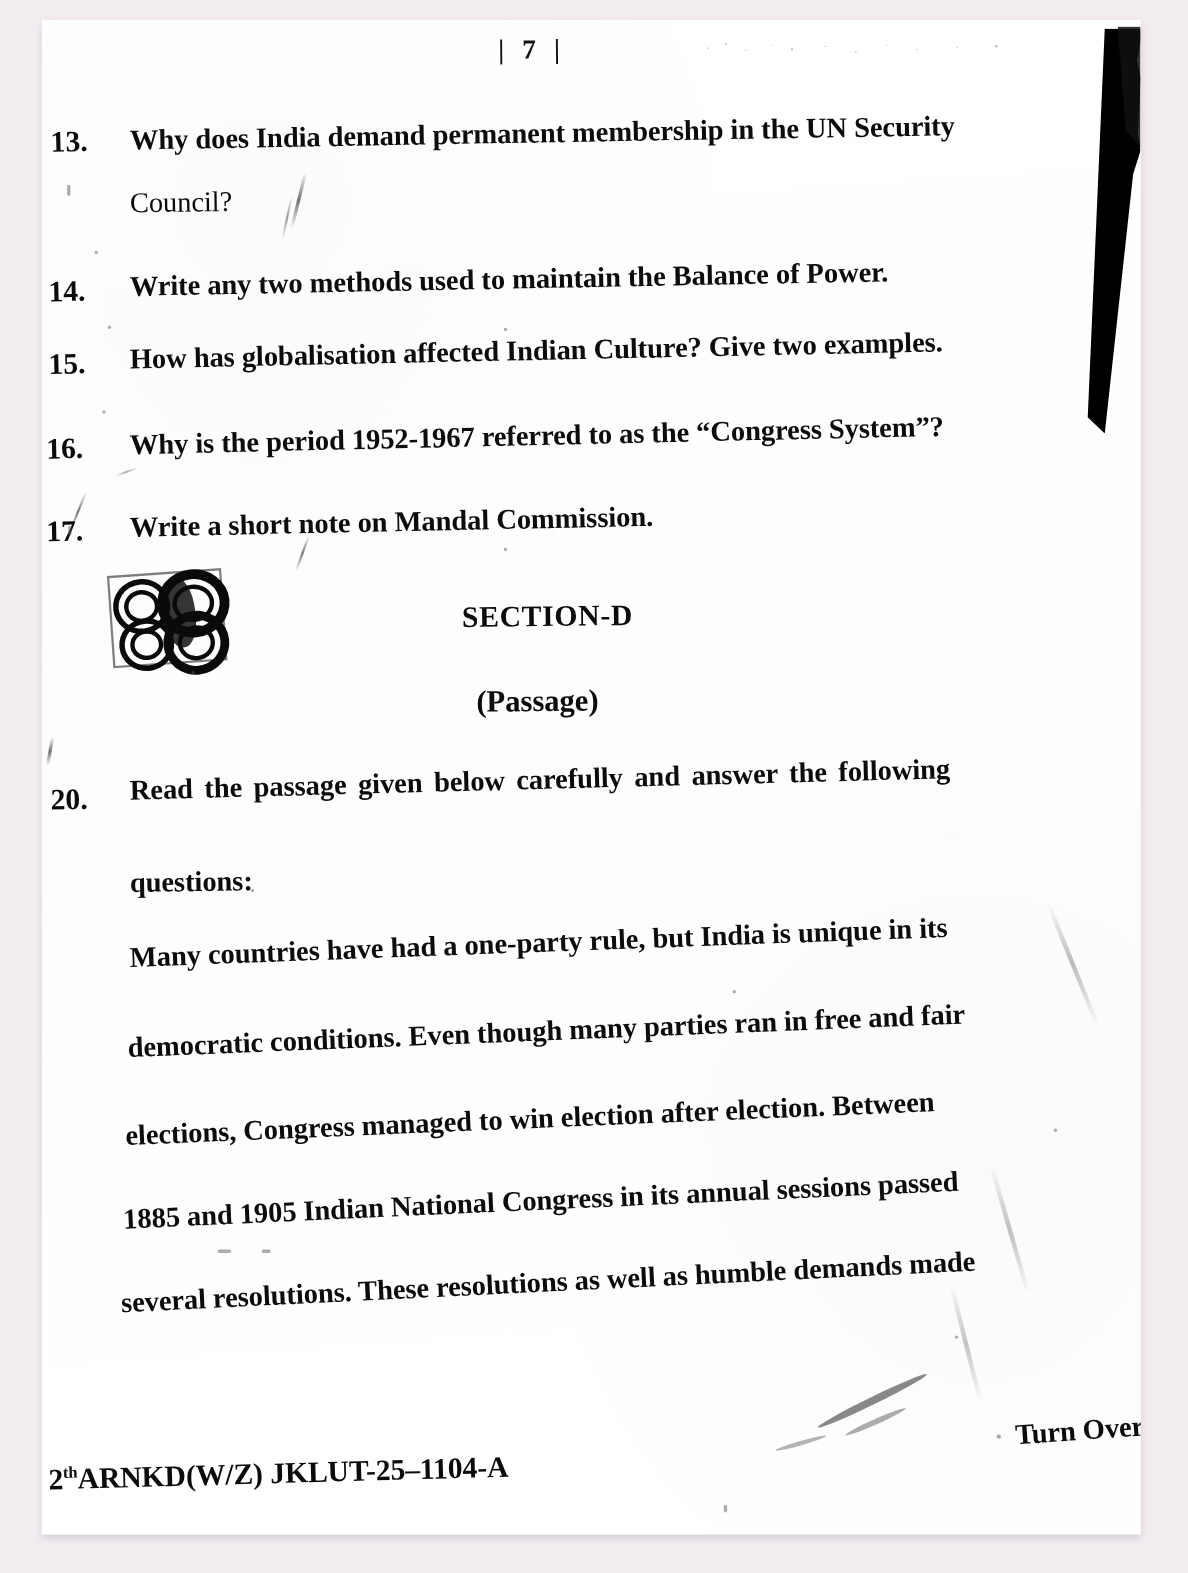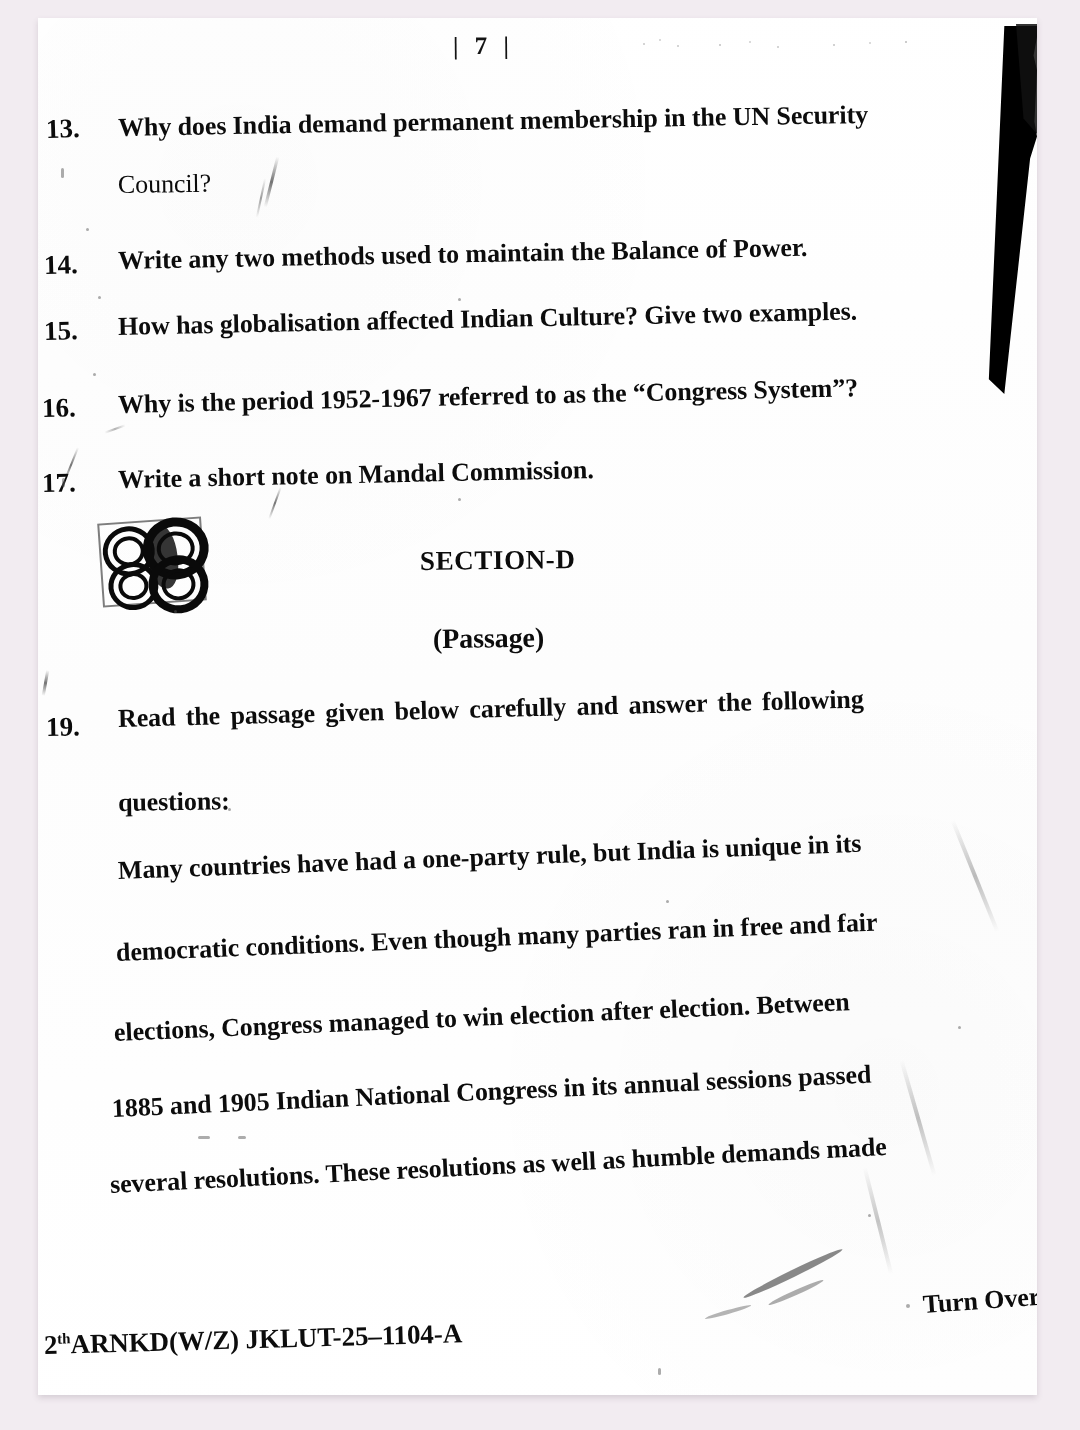--- a/index.html
+++ b/index.html
@@ -206,21 +206,21 @@
     <div class="smear"></div>
     <div class="ring r1"></div>
     <div class="ring r2"></div>
     <div class="ring r3"></div>
     <div class="ring r4"></div>
   </div>
 
   <div class="ln hv" style="left:382px; top:528px; font-size:27px; letter-spacing:0.6px; transform:rotate(-0.7deg);">SECTION-D</div>
   <div class="ln hv" style="left:395px; top:605px; font-size:28px; transform:rotate(-0.6deg);">(Passage)</div>
 
-  <div class="qnum" style="left:8px; top:694px; font-size:27px; transform:rotate(-1.0deg);">19.</div>
+  <div class="qnum" style="left:8px; top:694px; font-size:27px; transform:rotate(-1.0deg);">20.</div>
   <div class="ln" style="left:80px; top:686px; font-size:26px; font-weight:600; word-spacing:4px; transform:rotate(-1.5deg);">Read the passage given below carefully and answer the following</div>
   <div class="ln" style="left:80px; top:770px; font-size:26px; font-weight:600; transform:rotate(-0.9deg);">questions:</div>
 
   <div class="ln" style="left:80px; top:838px; font-size:26px; font-weight:600; transform:rotate(-2.1deg);">Many countries have had a one-party rule, but India is unique in its</div>
   <div class="ln" style="left:78px; top:920px; font-size:26px; font-weight:600; transform:rotate(-2.3deg);">democratic conditions. Even though many parties ran in free and fair</div>
   <div class="ln" style="left:76px; top:1000px; font-size:26px; font-weight:600; transform:rotate(-2.4deg);">elections, Congress managed to win election after election. Between</div>
   <div class="ln" style="left:74px; top:1076px; font-size:26px; font-weight:600; transform:rotate(-2.6deg);">1885 and 1905 Indian National Congress in its annual sessions passed</div>
   <div class="ln" style="left:72px; top:1152px; font-size:26px; font-weight:600; transform:rotate(-2.8deg);">several resolutions. These resolutions as well as humble demands made</div>
 
   <div class="ln" style="left:6px; top:1312px; font-size:27px; font-weight:600; transform:rotate(-1.6deg);"><span>2</span><sup style="font-size:15px;">th</sup><span>ARNKD(W/Z) JKLUT-25–1104-A</span></div>

